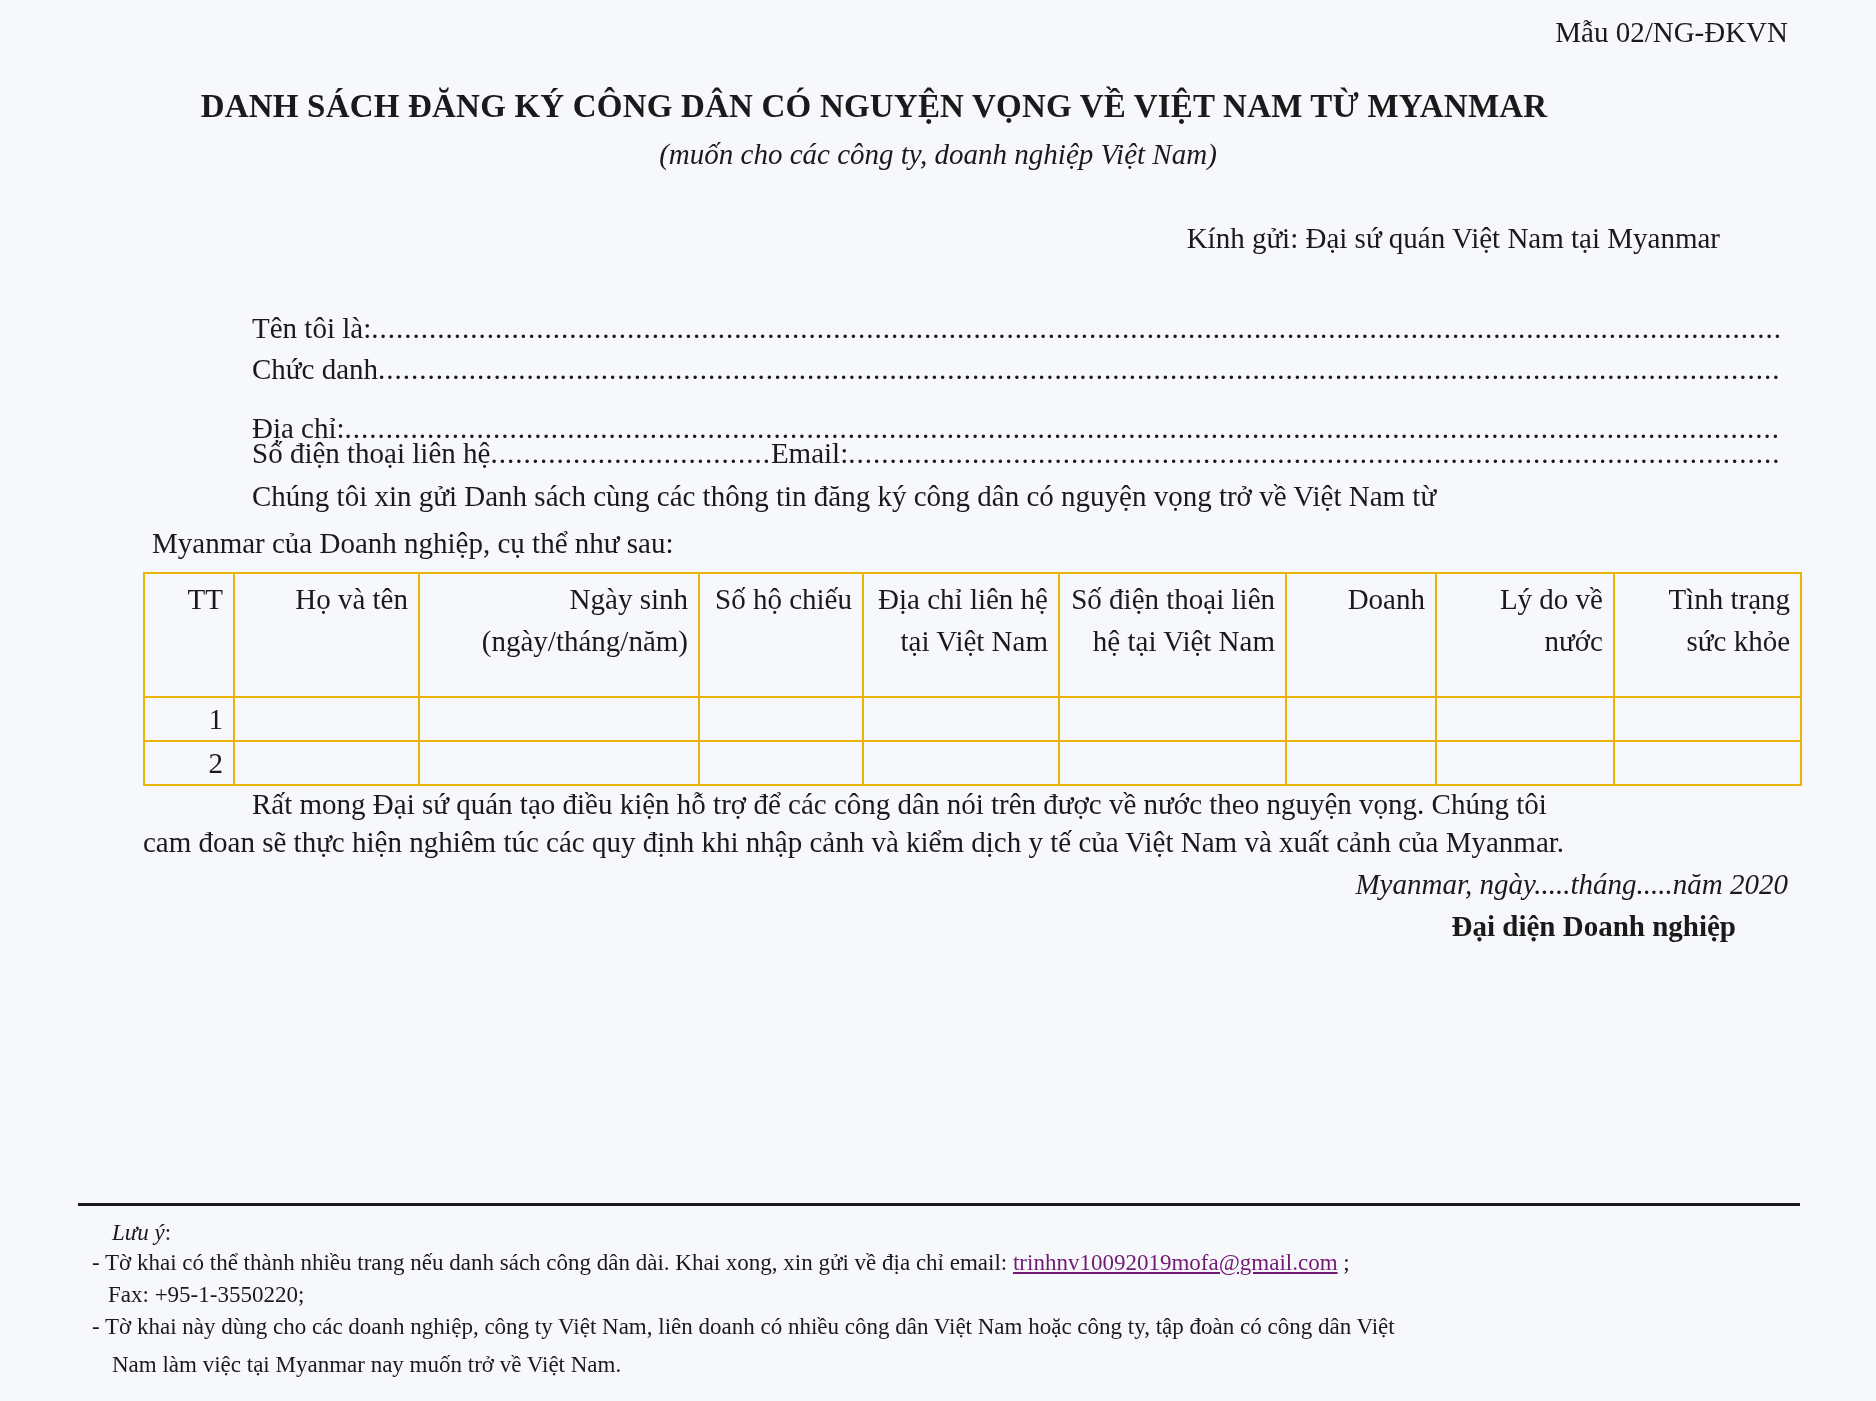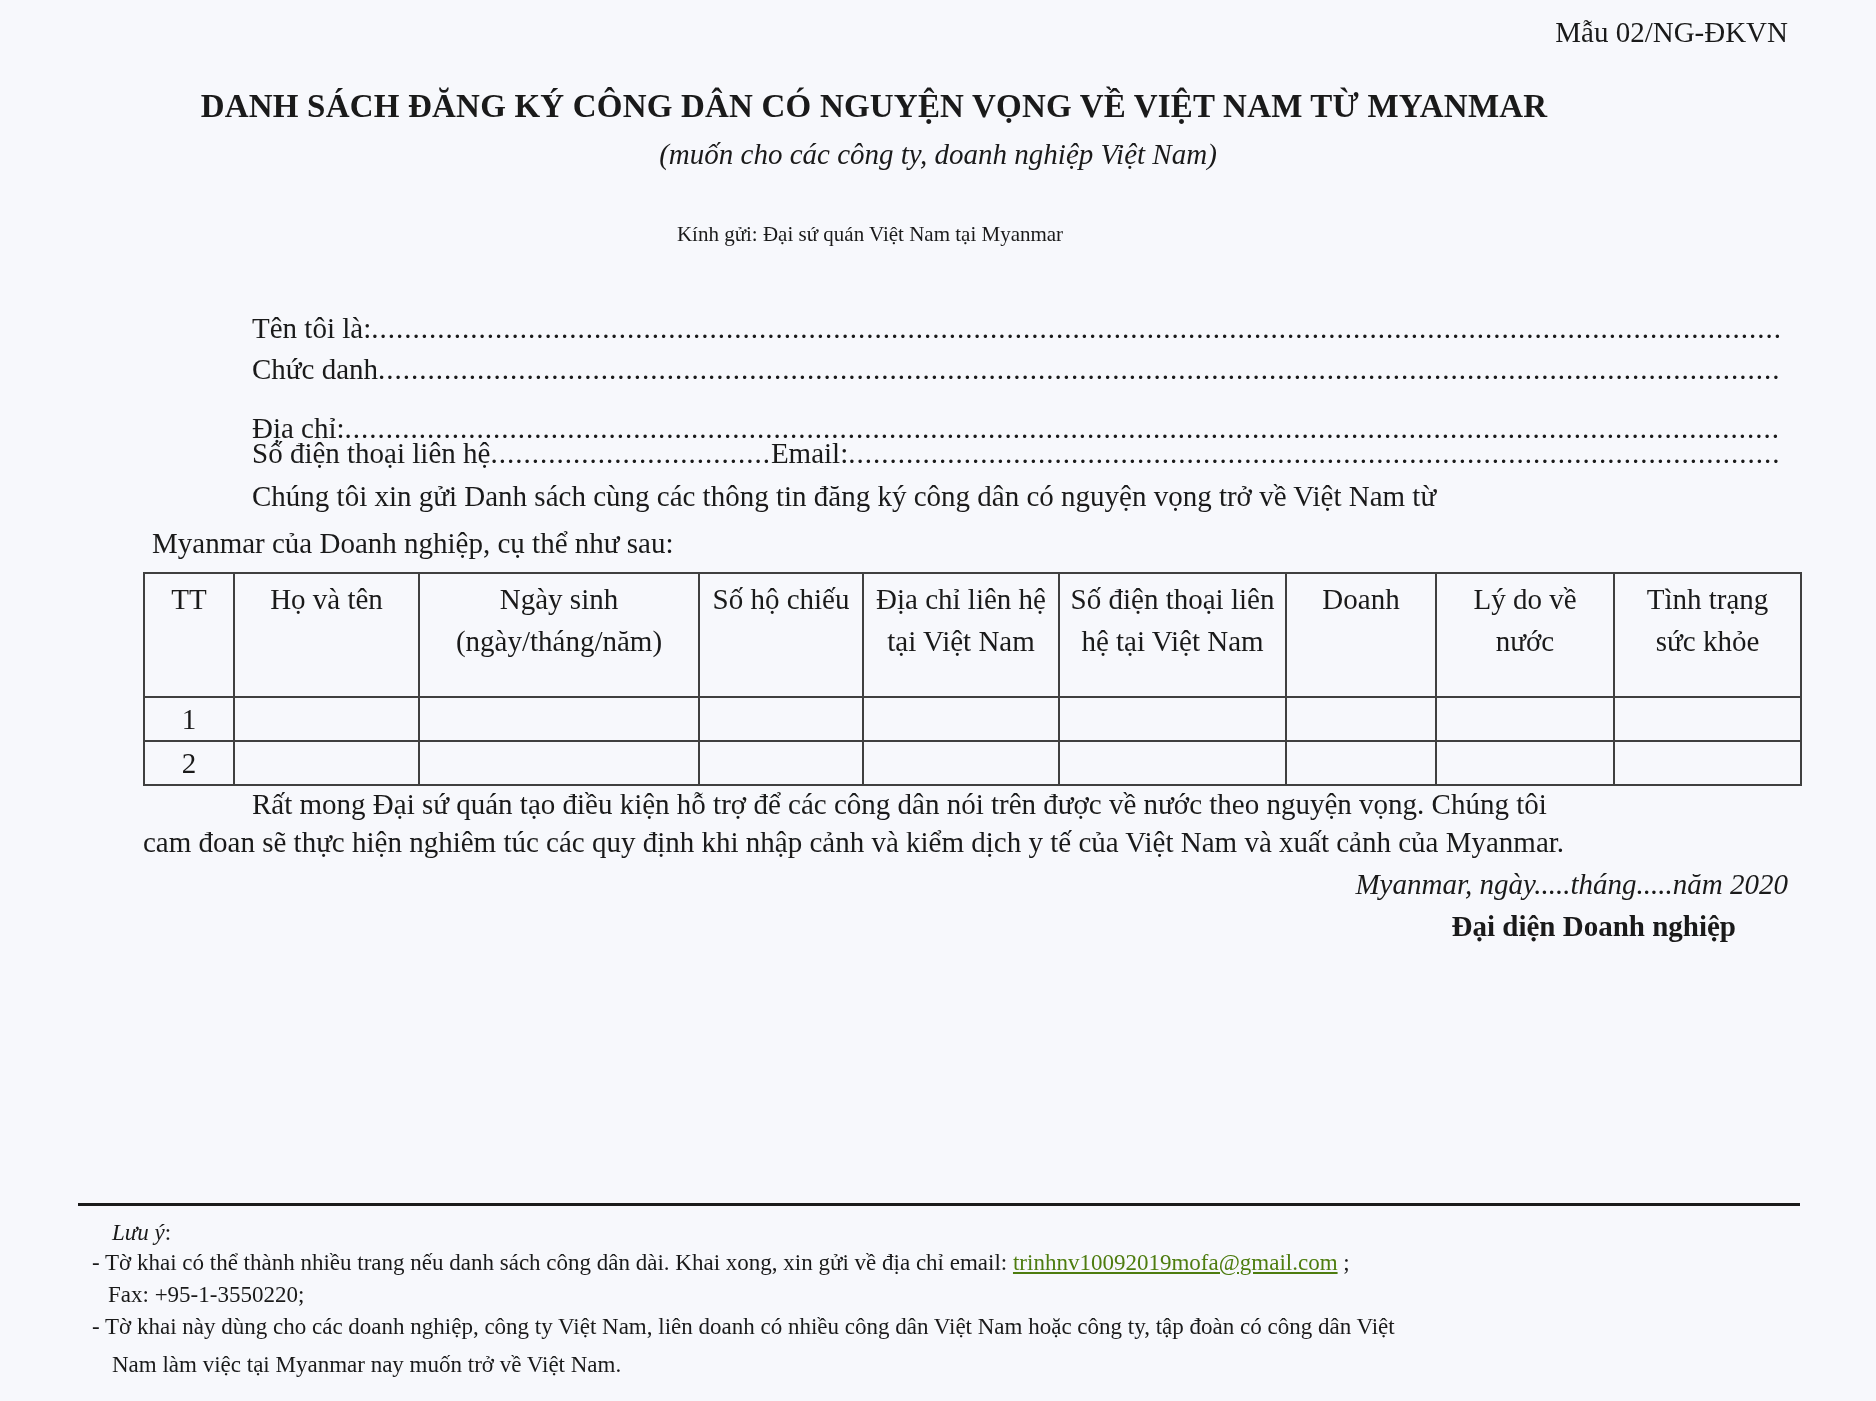--- a/index.html
+++ b/index.html
@@ -37,22 +37,22 @@
     width: 1876px;
     top: 138px;
     text-align: center;
     font-style: italic;
     font-size: 29px;
   }
   .recipient {
     left: 0;
     width: 1720px;
     top: 222px;
-    text-align: center;
-    font-size: 21px;
+    text-align: right;
+    font-size: 29px;
     padding-left: 20px;
     box-sizing: border-box;
   }
   .field-line {
     left: 252px;
     width: 1528px;
     font-size: 29px;
     display: flex;
     align-items: baseline;
     overflow: hidden;
@@ -71,23 +71,23 @@
   table.reg {
     position: absolute;
     left: 143px;
     top: 572px;
     width: 1657px;
     border-collapse: collapse;
     font-size: 29px;
     table-layout: fixed;
   }
   table.reg td, table.reg th {
-    border: 2px solid #404040;
+    border: 2px solid #eab308;
     vertical-align: top;
-    text-align: center;
+    text-align: right;
     font-weight: normal;
     padding: 4px 10px 2px 10px;
     line-height: 42px;
   }
   table.reg tr.hdr th { height: 116px; }
   table.reg tr.data td { height: 40px; line-height: 38px; padding-top: 2px; padding-bottom: 0; }
   .closing {
     font-size: 29px;
   }
   .date-line {
@@ -109,21 +109,21 @@
     width: 1722px;
     height: 3px;
     background: #1a1a1a;
   }
   .note {
     font-size: 23px;
   }
   .note-title { font-style: italic; }
   .email-link {
     text-decoration: underline;
-    color: #4d7c0f;
+    color: #701a75;
   }
 </style>
 </head>
 <body>
 
 <div class="abs form-code">Mẫu 02/NG-ĐKVN</div>
 <div class="abs title">DANH SÁCH ĐĂNG KÝ CÔNG DÂN CÓ NGUYỆN VỌNG VỀ VIỆT NAM TỪ MYANMAR</div>
 <div class="abs subtitle">(muốn cho các công ty, doanh nghiệp Việt Nam)</div>
 <div class="abs recipient">Kính gửi: Đại sứ quán Việt Nam tại Myanmar</div>
 

